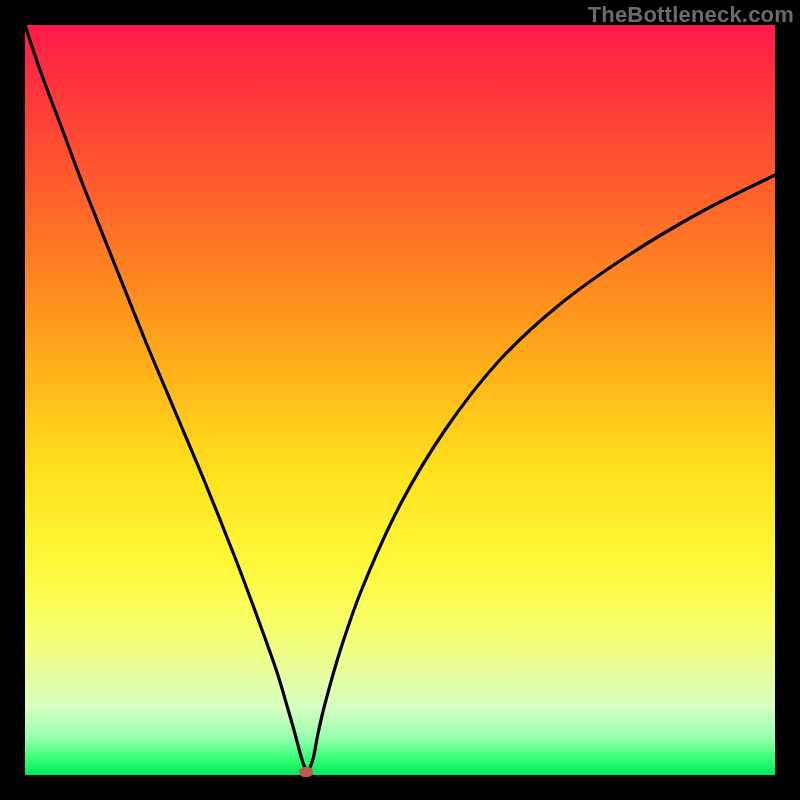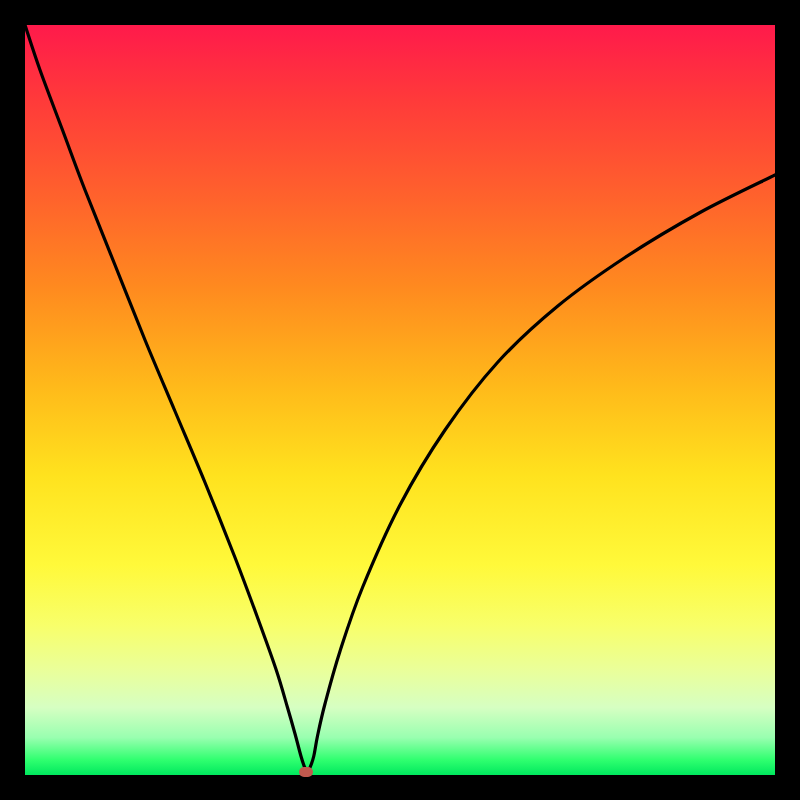--- a/index.html
+++ b/index.html
@@ -60,13 +60,14 @@
 </head>
 <body>
 
 <div class="frame">
   <div class="plot-area">
     <svg viewBox="0 0 750 750" preserveAspectRatio="none">
       <path id="curve-path" d="M 0.00 0.00 C 2.50 7.50, 8.75 27.50, 15.00 45.00 C 21.25 62.50, 30.00 85.00, 37.50 105.00 C 45.00 125.00, 51.25 142.50, 60.00 165.00 C 68.75 187.50, 80.00 215.00, 90.00 240.00 C 100.00 265.00, 110.00 290.63, 120.00 315.00 C 130.00 339.38, 140.00 362.50, 150.00 386.25 C 160.00 410.00, 170.00 433.13, 180.00 457.50 C 190.00 481.88, 201.25 510.00, 210.00 532.50 C 218.75 555.00, 225.63 573.75, 232.50 592.50 C 239.38 611.25, 246.25 630.00, 251.25 645.00 C 256.25 660.00, 259.38 671.88, 262.50 682.50 C 265.63 693.13, 267.75 700.63, 270.00 708.75 C 272.25 716.88, 274.38 725.63, 276.00 731.25 C 277.63 736.88, 278.63 740.13, 279.75 742.50 C 280.88 744.88, 281.88 745.50, 282.75 745.50 C 283.63 745.50, 284.00 744.88, 285.00 742.50 C 286.00 740.13, 287.50 736.50, 288.75 731.25 C 290.00 726.00, 290.63 719.75, 292.50 711.00 C 294.38 702.25, 296.25 692.88, 300.00 678.75 C 303.75 664.63, 308.75 645.63, 315.00 626.25 C 321.25 606.88, 327.50 586.88, 337.50 562.50 C 347.50 538.13, 361.25 506.25, 375.00 480.00 C 388.75 453.75, 403.75 428.75, 420.00 405.00 C 436.25 381.25, 453.75 358.12, 472.50 337.50 C 491.25 316.87, 511.25 298.75, 532.50 281.25 C 553.75 263.75, 576.25 248.13, 600.00 232.50 C 623.75 216.88, 650.00 201.25, 675.00 187.50 C 700.00 173.75, 737.50 156.25, 750.00 150.00" fill="none" stroke="#000" stroke-width="3.2" stroke-linejoin="round" stroke-linecap="round"></path>
     </svg>
     <div class="marker" id="marker" style="left: 281.25px; top: 747px; background: rgb(193, 89, 78);"></div>
   </div>
+  <div class="watermark">TheBottleneck.com</div>
 </div>
 
 </body></html>

